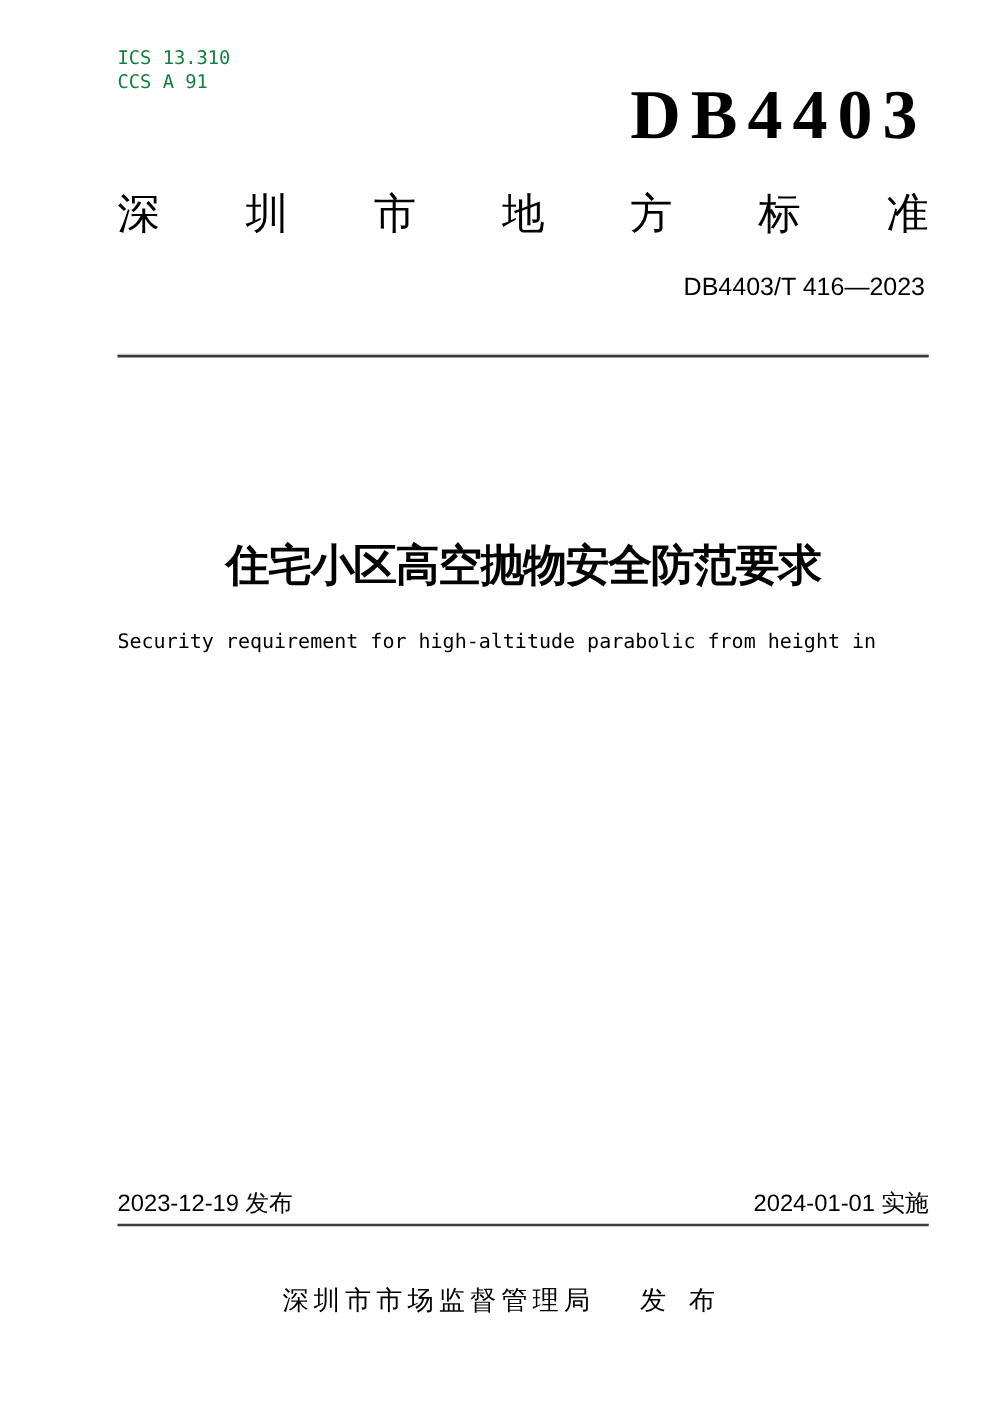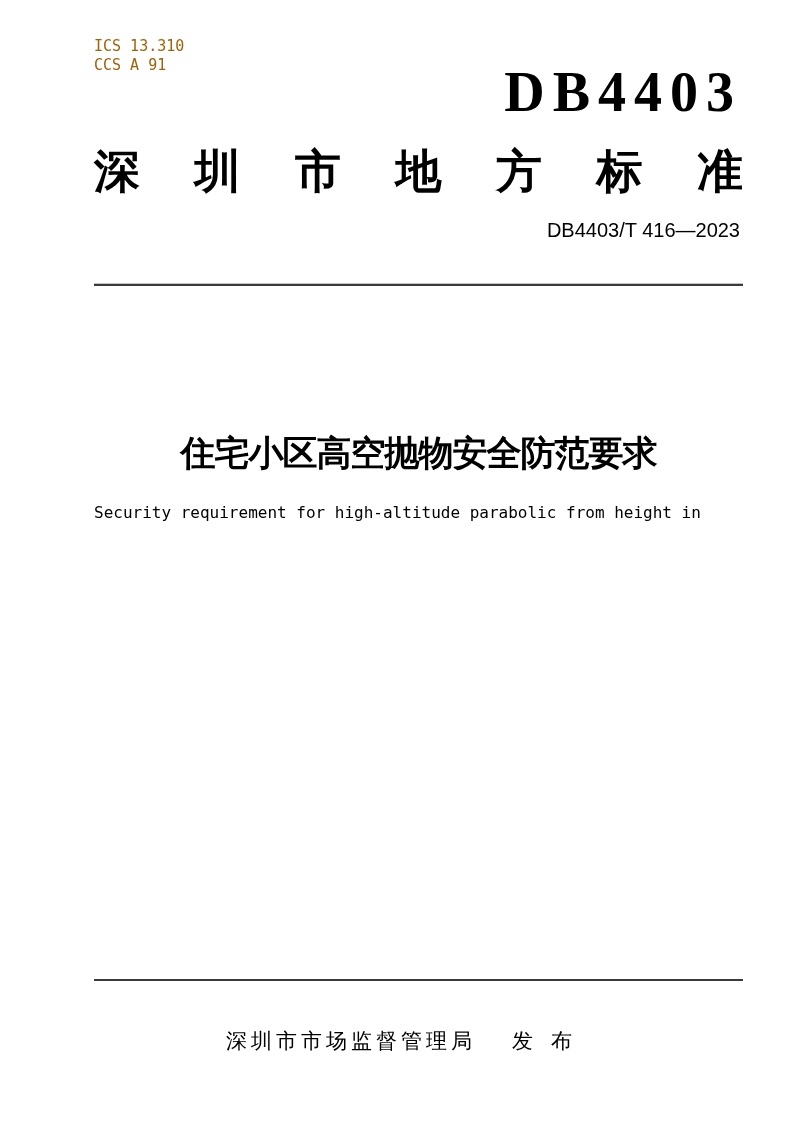--- a/index.html
+++ b/index.html
@@ -16,42 +16,42 @@
     font-family: "Liberation Sans", sans-serif;
     overflow: hidden;
   }
   .ics-block {
     position: absolute;
     left: 94px;
     top: 37px;
     font-family: "DejaVu Sans Mono", monospace;
     font-size: 15px;
     line-height: 19px;
-    color: #a16207;
+    color: #15803d;
     white-space: nowrap;
   }
   .db-big {
     position: absolute;
     right: 58px;
     top: 56px;
     font-family: "Liberation Serif", "DejaVu Serif", serif;
     font-weight: 700;
     font-size: 56px;
     line-height: 72px;
     letter-spacing: 8px;
     white-space: nowrap;
   }
   .std-type {
     position: absolute;
     left: 94px;
     top: 150px;
     width: 649px;
-    font-size: 46px;
+    font-size: 34px;
     line-height: 42px;
-    font-weight: 700;
+    font-weight: 400;
     text-align: justify;
     text-align-last: justify;
     -moz-text-align-last: justify;
     white-space: nowrap;
   }
   .doc-num {
     position: absolute;
     right: 60px;
     top: 218px;
     font-size: 20px;
@@ -134,20 +134,24 @@
   <div class="doc-num">DB4403/T 416—2023</div>
 
   <div class="rule rule-top"></div>
 
   <div class="title-zh">住宅小区高空抛物安全防范要求</div>
 
   <div class="title-en">
     <div>Security requirement for high-altitude parabolic from height in</div>
   </div>
 
+  <div class="date-row">
+    <div><span>2023-12-19</span><span class="label">发布</span></div>
+    <div><span>2024-01-01</span><span class="label">实施</span></div>
+  </div>
 
   <div class="rule rule-bottom"></div>
 
   <div class="publisher-row">
     <span class="publisher-name">深圳市市场监督管理局</span>
     <span class="publish-action">发 布</span>
   </div>
 
 </div>
 

